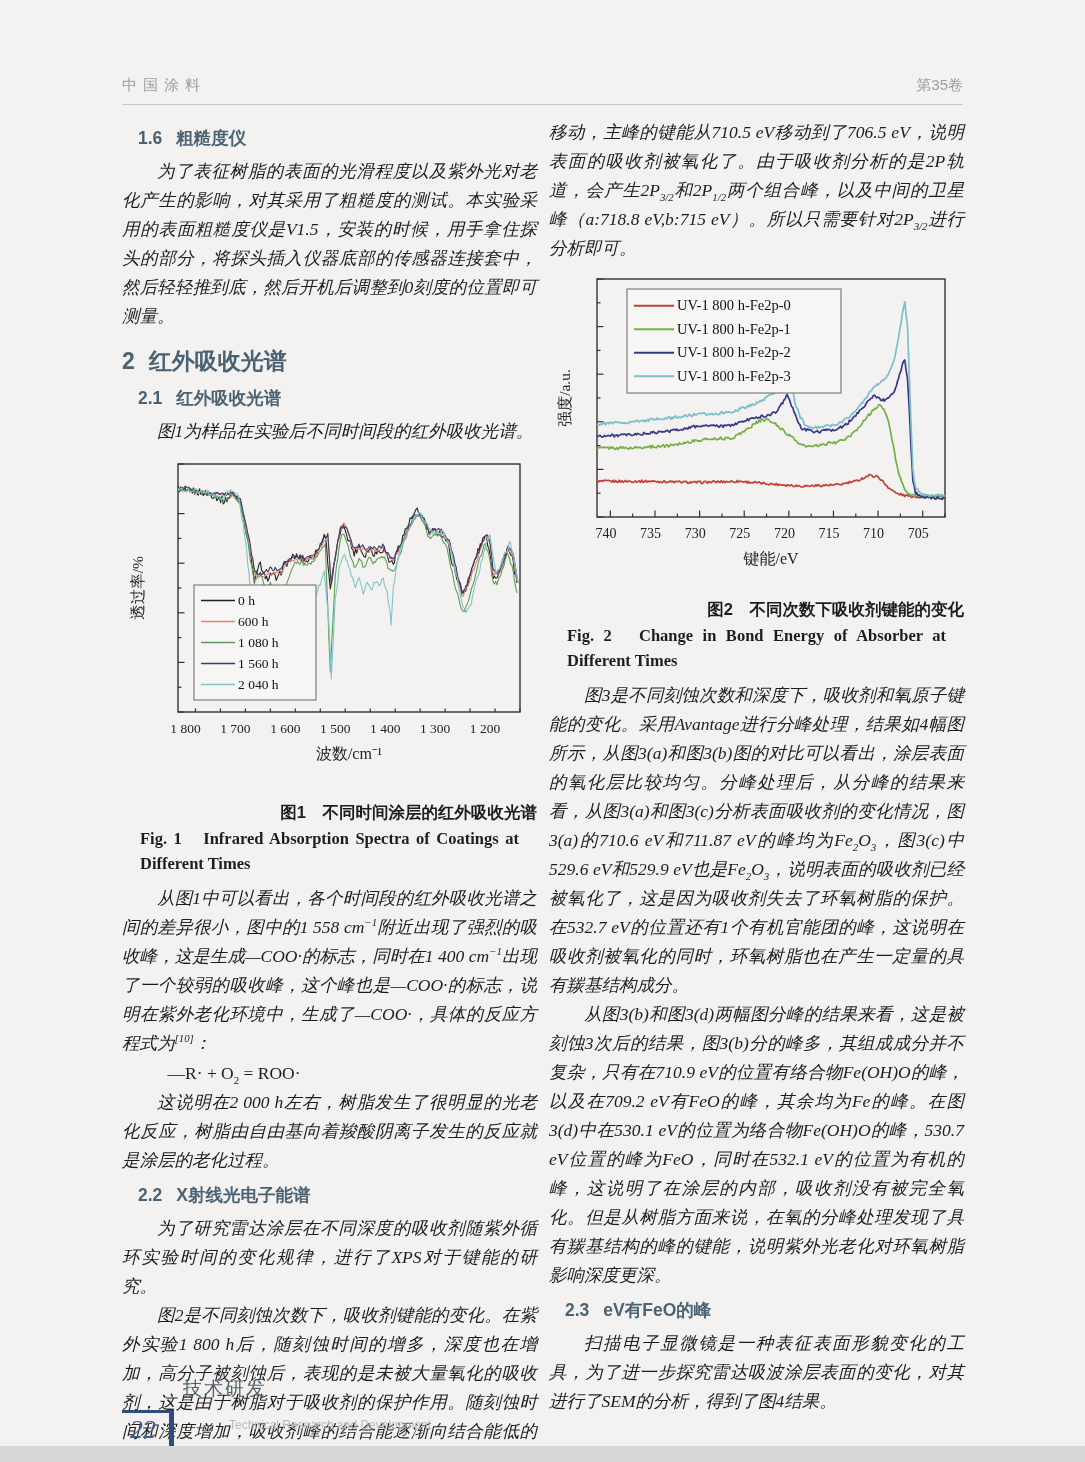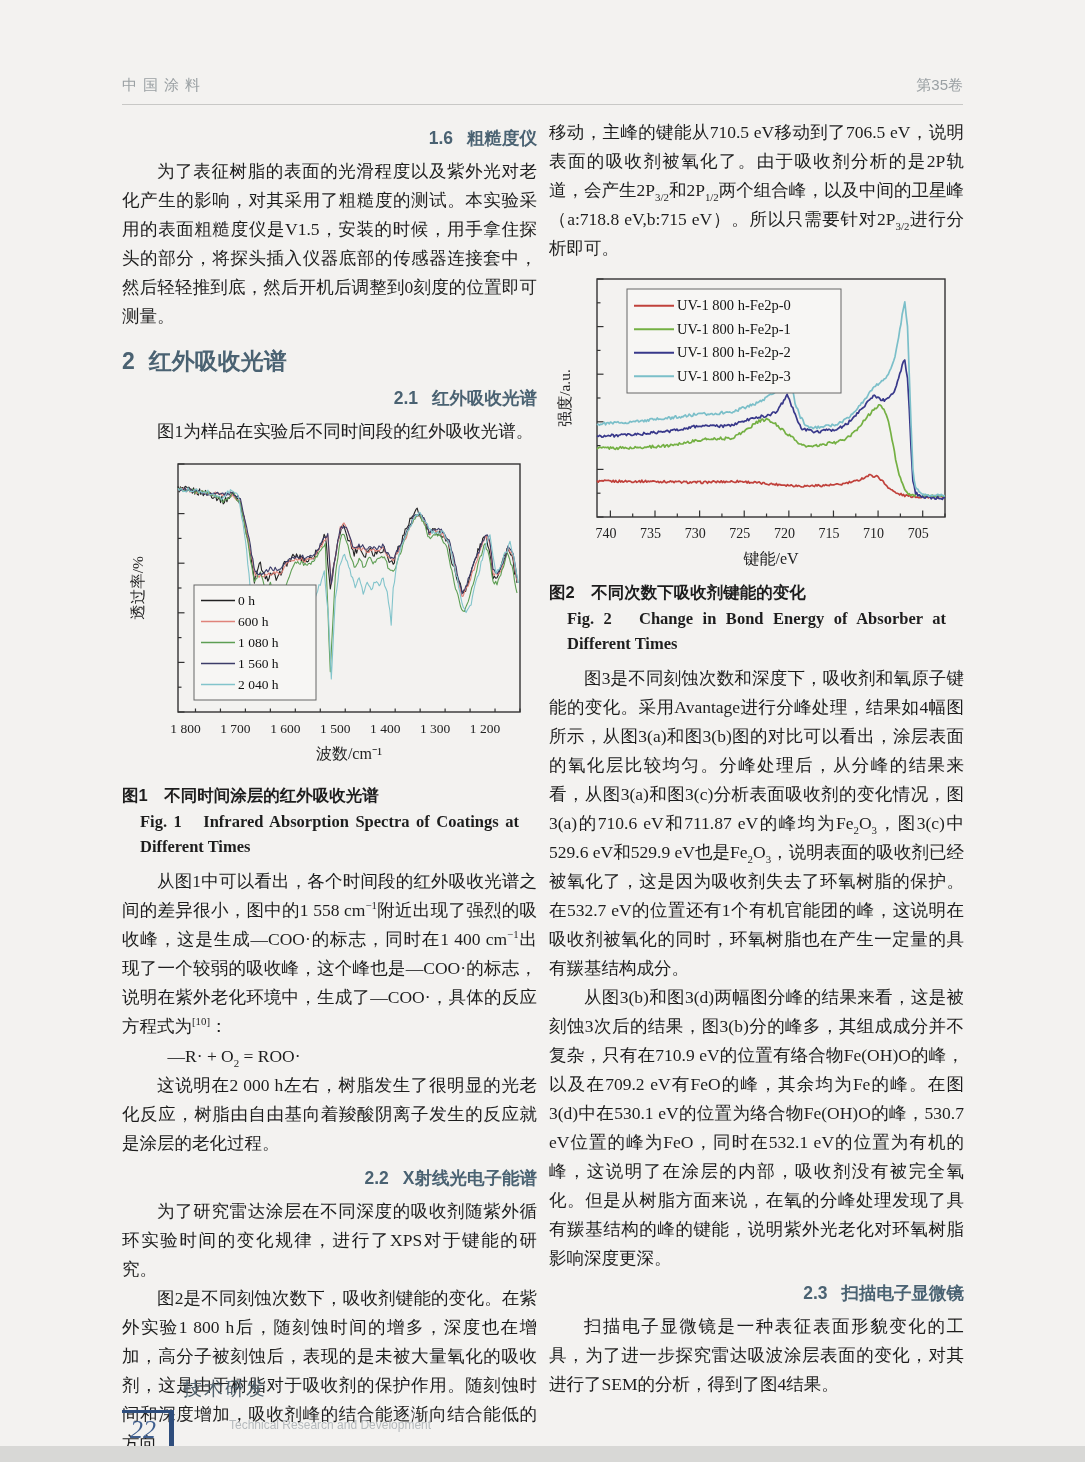--- a/index.html
+++ b/index.html
@@ -17,37 +17,37 @@
     color:#9aa0a3;font-size:15px;
     font-family:"Liberation Sans","DejaVu Sans",sans-serif;
   }
   .header .journal{letter-spacing:6px;}
   
   .columns{
     position:absolute;left:122px;top:118px;width:842px;
     display:flex;gap:12px;
   }
   .col{width:415px;font-size:17.5px;line-height:29px;text-align:justify;}
-  .col p{margin:0;text-indent:2em;}
+  .col p{margin:0;text-indent:2em;font-style:italic;}
   .col p.noindent{text-indent:0;}
   h2.sec,h3.sec{
     font-family:"Liberation Sans","DejaVu Sans",sans-serif;
     color:#4a6272;font-weight:bold;text-align:left;
   }
   h2.sec{font-size:23px;margin:16px 0 8px 0;}
-  h3.sec{font-size:17.5px;margin:6px 0 4px 3px;text-align:right;}
+  h3.sec{font-size:17.5px;margin:6px 0 4px 16px;}
   h2.sec .num,h3.sec .num{margin-right:14px;}
   .equation{text-indent:2.6em;line-height:30px;}
   sup,sub{font-size:0.62em;line-height:0;}
   
   .figure{margin:6px 0 4px 0;}
   .figure svg{display:block;margin:0 auto;}
   .cap-cn{
-    text-align:left;font-weight:bold;font-size:16.5px;line-height:26px;
-    font-family:"Liberation Sans","DejaVu Sans",sans-serif;margin-top:4px;
+    text-align:right;font-weight:bold;font-size:16.5px;line-height:26px;
+    font-family:"Liberation Sans","DejaVu Sans",sans-serif;margin-top:21px;
     text-indent:0;
   }
   .cap-en{
     font-weight:bold;font-size:16.5px;line-height:25px;
     font-family:"Liberation Serif","DejaVu Serif",serif;margin:1px 18px 8px 18px;
     text-indent:0;
   }
   
   .footer{
     position:absolute;left:122px;top:1373px;
@@ -219,21 +219,21 @@
             <text x="122" y="111.75" font-size="14.5" font-family="&quot;Liberation Serif&quot;,serif" fill="#111">UV-1 800 h-Fe2p-3</text>
           </svg>
         <div class="cap-cn">图2　不同次数下吸收剂键能的变化</div>
         <div class="cap-en">Fig. 2　Change in Bond Energy of Absorber at Different Times</div>
       </div>
 
       <p>图3是不同刻蚀次数和深度下，吸收剂和氧原子键能的变化。采用Avantage进行分峰处理，结果如4幅图所示，从图3(a)和图3(b)图的对比可以看出，涂层表面的氧化层比较均匀。分峰处理后，从分峰的结果来看，从图3(a)和图3(c)分析表面吸收剂的变化情况，图3(a)的710.6 eV和711.87 eV的峰均为Fe<sub>2</sub>O<sub>3</sub>，图3(c)中529.6 eV和529.9 eV也是Fe<sub>2</sub>O<sub>3</sub>，说明表面的吸收剂已经被氧化了，这是因为吸收剂失去了环氧树脂的保护。在532.7 eV的位置还有1个有机官能团的峰，这说明在吸收剂被氧化的同时，环氧树脂也在产生一定量的具有羰基结构成分。</p>
 
       <p>从图3(b)和图3(d)两幅图分峰的结果来看，这是被刻蚀3次后的结果，图3(b)分的峰多，其组成成分并不复杂，只有在710.9 eV的位置有络合物Fe(OH)O的峰，以及在709.2 eV有FeO的峰，其余均为Fe的峰。在图3(d)中在530.1 eV的位置为络合物Fe(OH)O的峰，530.7 eV位置的峰为FeO，同时在532.1 eV的位置为有机的峰，这说明了在涂层的内部，吸收剂没有被完全氧化。但是从树脂方面来说，在氧的分峰处理发现了具有羰基结构的峰的键能，说明紫外光老化对环氧树脂影响深度更深。</p>
 
-      <h3 class="sec"><span class="num">2.3</span><span>扫描电子显微镜</span></h3>
+      <h3 class="sec"><span class="num">2.3</span><span>eV有FeO的峰</span></h3>
 
       <p>扫描电子显微镜是一种表征表面形貌变化的工具，为了进一步探究雷达吸波涂层表面的变化，对其进行了SEM的分析，得到了图4结果。</p>
 
     </div>
   </div>
 
   <div class="footer">
     <div class="pagenum">22</div>
     <div class="footer-text">
       <div class="footer-cn">技术研发</div>

